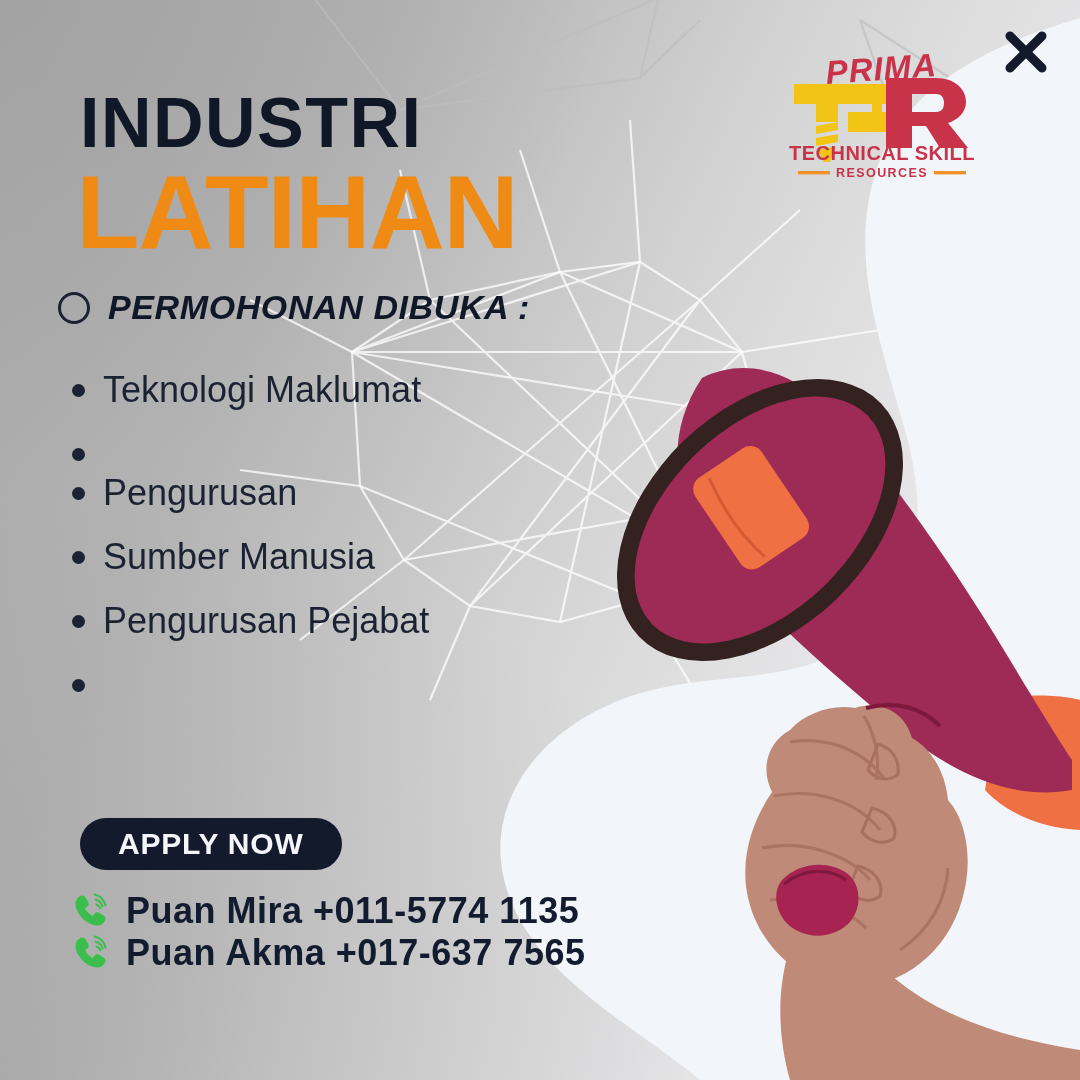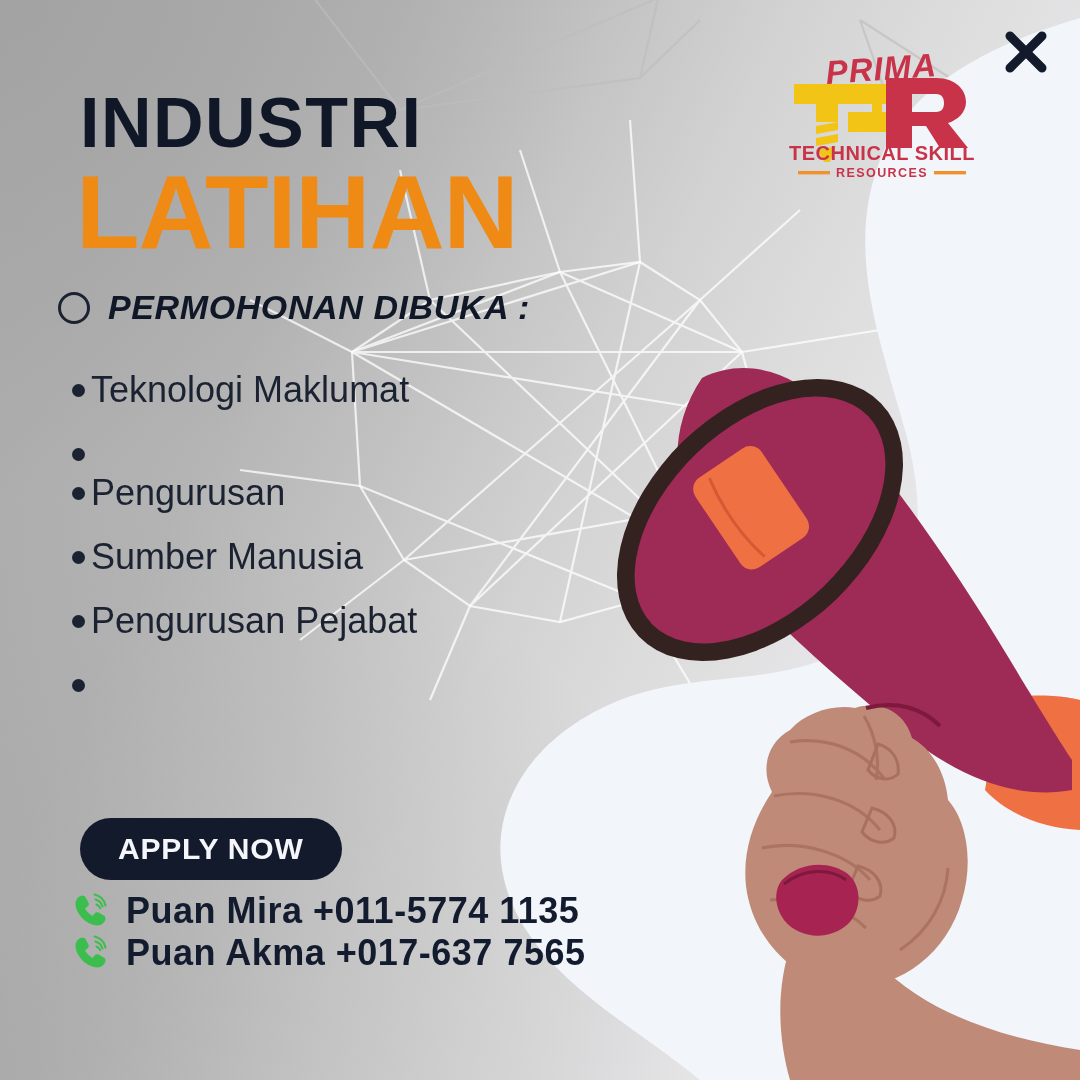--- a/index.html
+++ b/index.html
@@ -85,34 +85,34 @@
     font-size:34px; font-weight:bold; letter-spacing:.6px;
     color:#101828;
   }
 
   
   .list{
     position:absolute; left:72px; top:358px;
     width:560px;
   }
   .list-item{
-    display:flex; align-items:flex-start; gap:6px;
+    display:flex; align-items:flex-start; gap:18px;
     font-size:36px; line-height:64px;
     color:#1b2232; font-weight:400;
   }
   .dot{
     width:13px; height:13px; border-radius:50%;
     background:#1b2232; flex:none; margin-top:26px;
   }
   .li-text{ white-space:pre-line; }
 
   
   .apply-btn{
     position:absolute; left:80px; top:818px;
-    height:62px; padding:0 38px;
+    height:52px; padding:0 38px;
     display:flex; align-items:center; justify-content:center;
     background:#121a2b; border-radius:34px;
     color:#f4f6fb; font-size:30px; font-weight:bold;
     letter-spacing:.8px; cursor:pointer;
   }
 
   
   .contacts{
     position:absolute; left:70px; top:890px;
     display:flex; flex-direction:column; 

